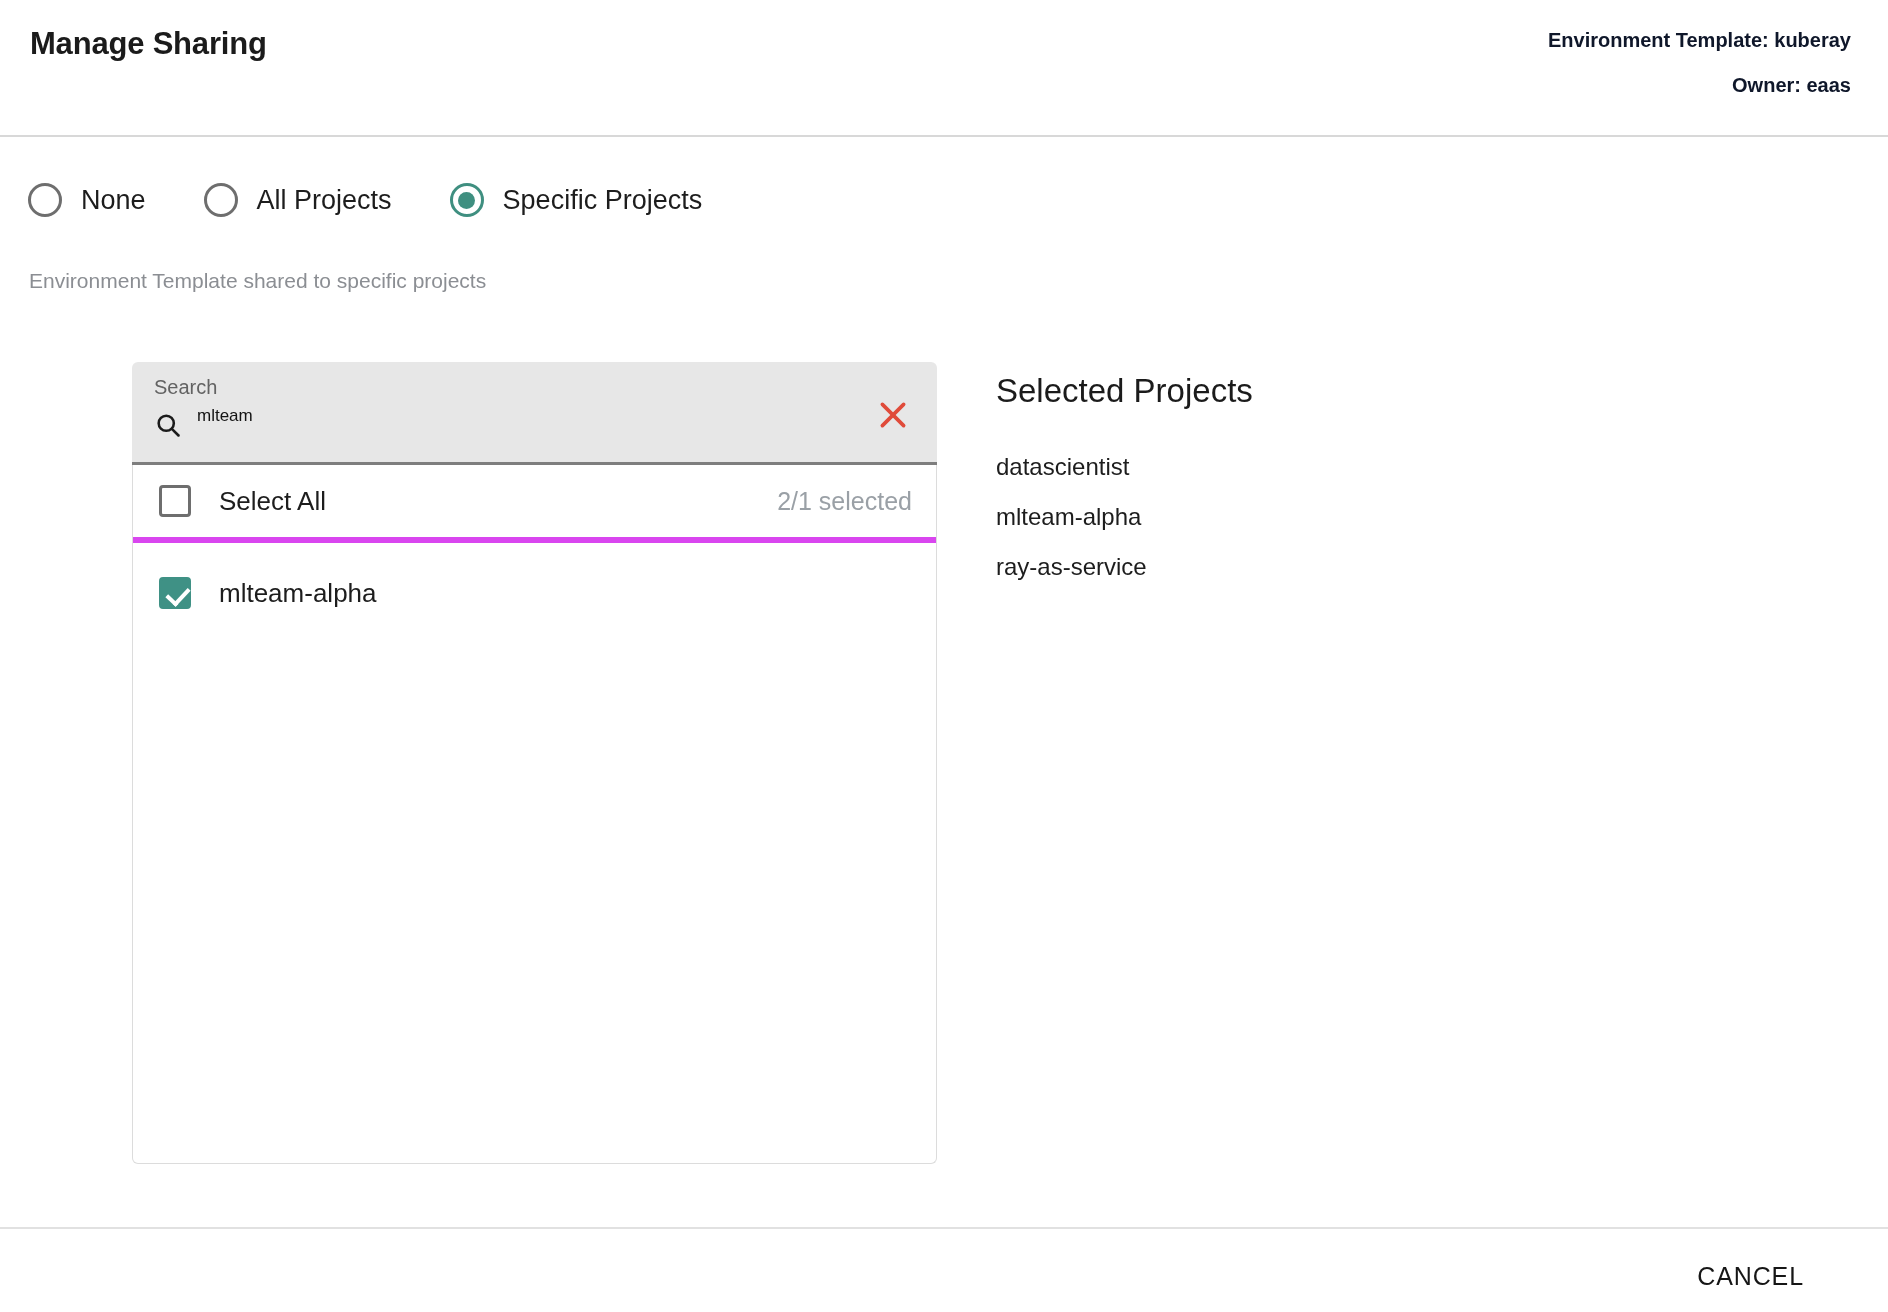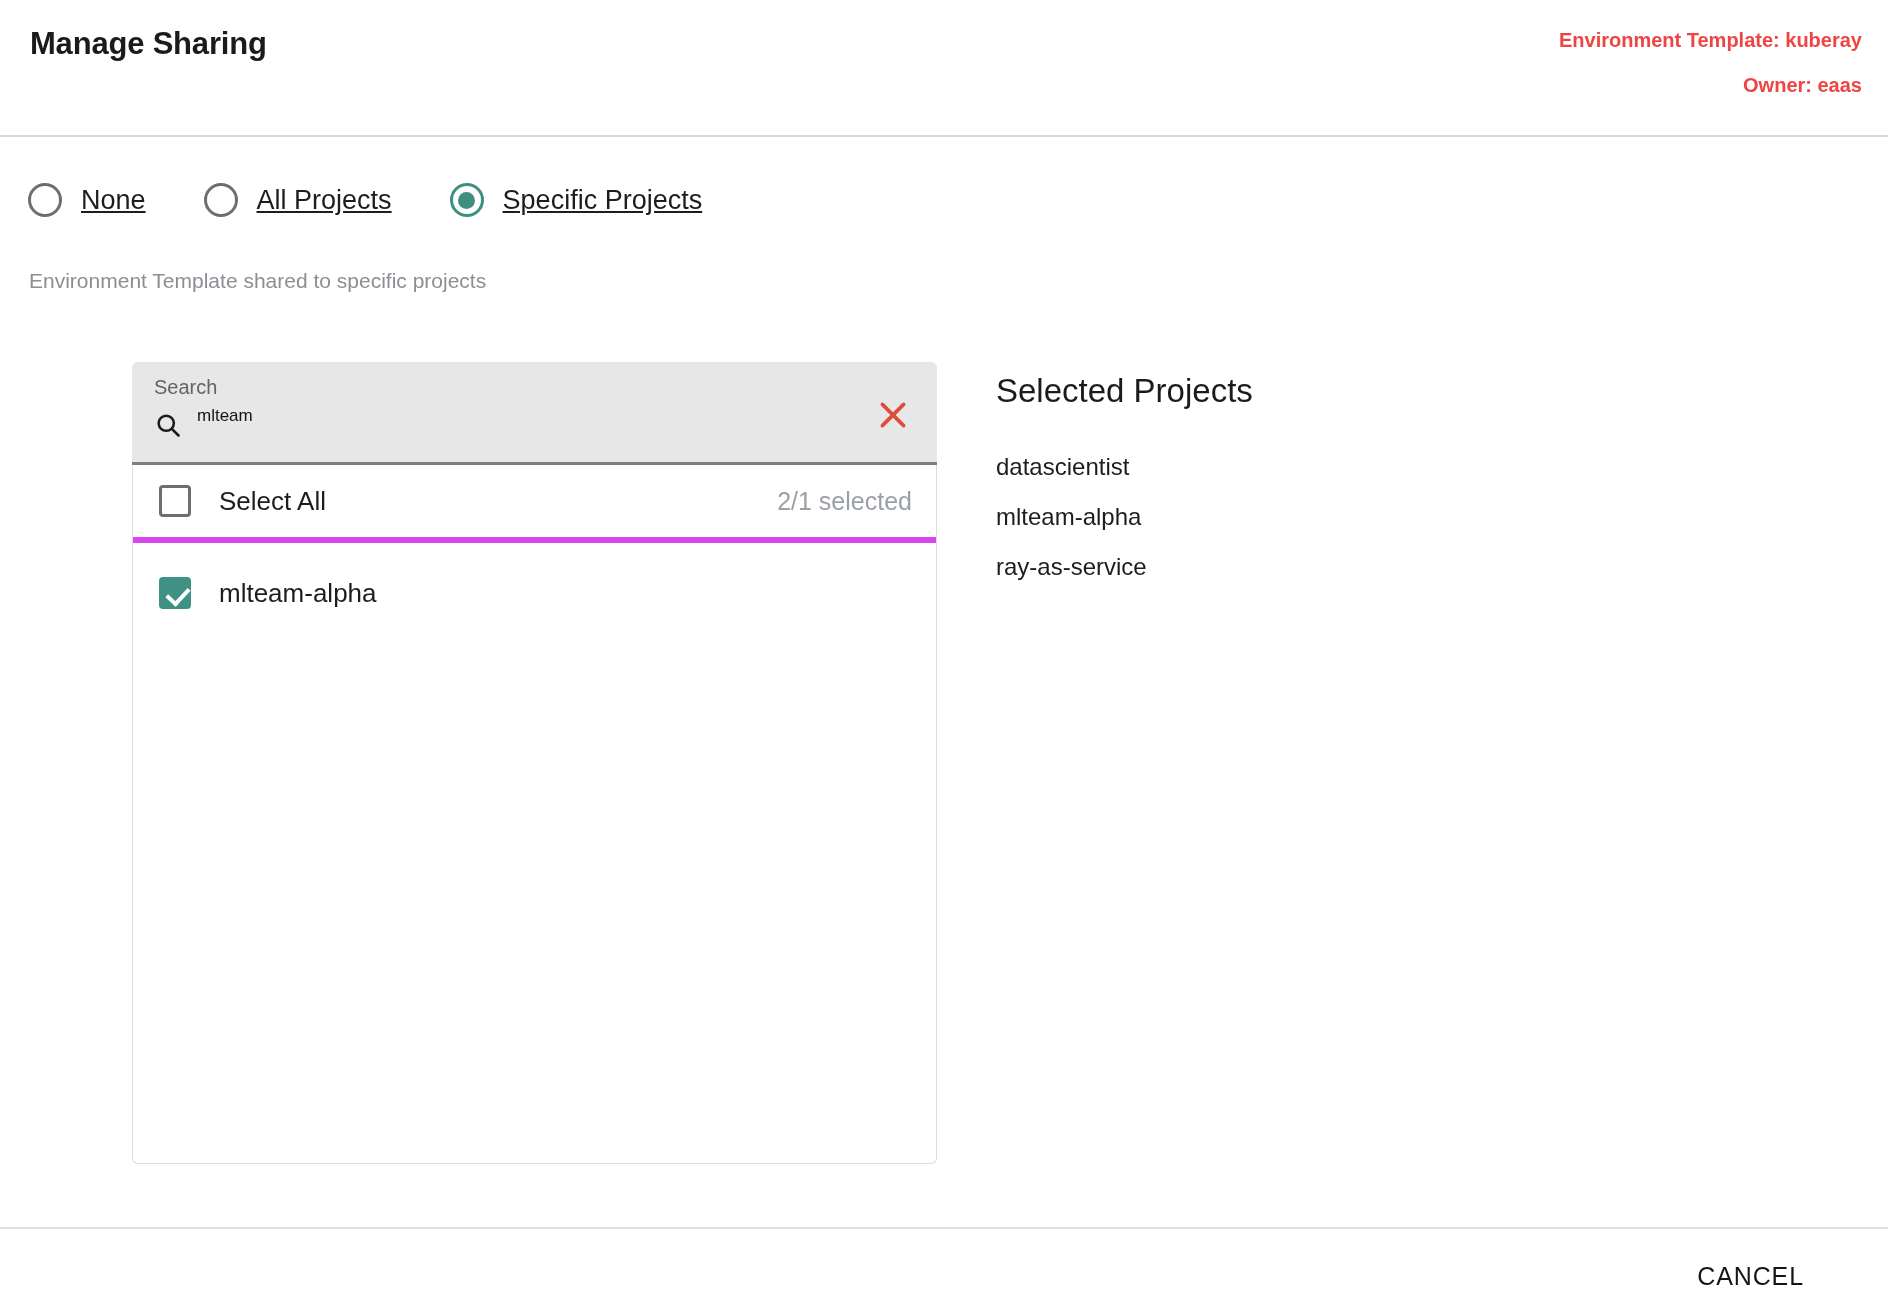--- a/index.html
+++ b/index.html
@@ -29,26 +29,26 @@
     position: absolute;
     left: 30px;
     top: 26px;
     font-size: 31px;
     font-weight: bold;
     letter-spacing: -0.2px;
     color: #1b1b1b;
   }
   .header-meta {
     position: absolute;
-    right: 26px;
+    right: 37px;
     top: 18px;
     text-align: right;
     font-size: 20px;
     font-weight: bold;
-    color: #ef4444;
+    color: #0f172a;
     line-height: 45px;
   }
   .header-divider {
     position: absolute;
     left: 0;
     top: 135px;
     width: 1888px;
     height: 2px;
     background: #d8d8d8;
   }
@@ -87,21 +87,20 @@
     width: 17px; height: 17px;
     margin: -8.5px 0 0 -8.5px;
     border-radius: 50%;
     background: #3f8f80;
   }
   .radio-label {
     margin-left: 19px;
     font-size: 27px;
     color: #1d1d1d;
     white-space: nowrap;
-    text-decoration: underline;
   }
 
   .helper-text {
     position: absolute;
     left: 29px;
     top: 269px;
     font-size: 21px;
     color: #8b8e93;
   }
 

